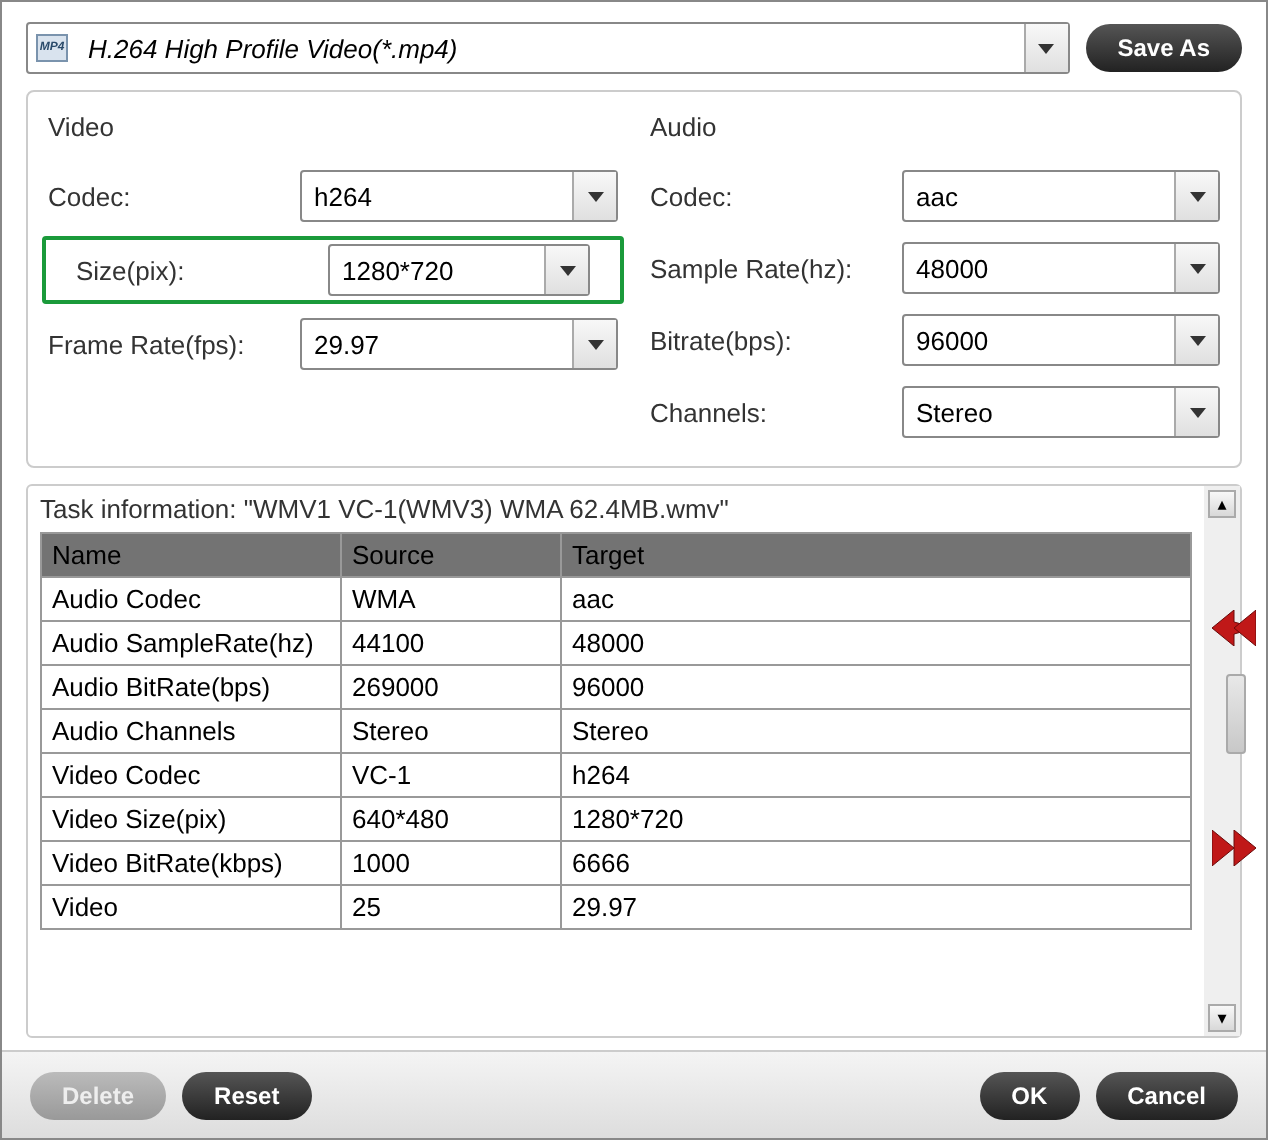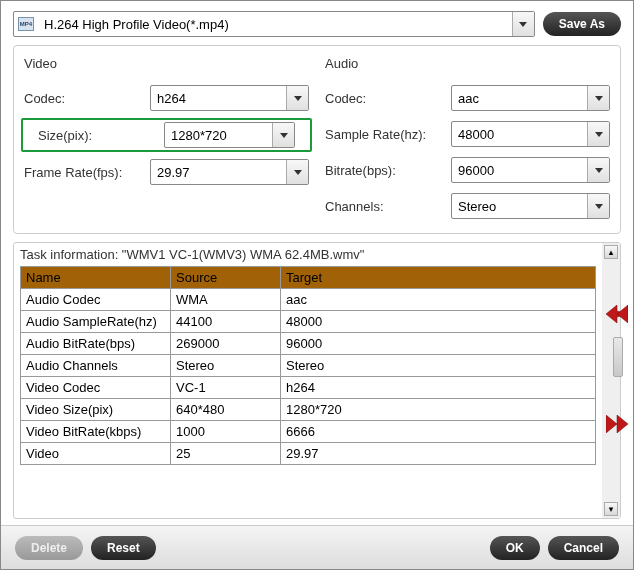--- a/index.html
+++ b/index.html
@@ -10,42 +10,42 @@
 .titlebar .app-icon::after { content:""; position:absolute; left:4px; top:4px; width:5px;height:5px;border-radius:50%; background:rgba(255,255,255,.6);}
 .titlebar .title { font-size: 13px; font-weight: bold; color: #222; }
 .titlebar .spacer { flex: 1; }
 .win-ctrl { font-size: 18px; font-weight: bold; padding: 0 6px; cursor: pointer; }
 .content { flex: 1; padding: 10px 12px 6px; display: flex; flex-direction: column; gap: 8px; }
 .profile-row { display: flex; align-items: center; gap: 8px; }
 .select { height: 26px; border: 1px solid #888; background: #fff; display: flex; align-items: center; font-size: 13px; position: relative; border-radius: 2px; }
 .select .sel-text { flex: 1; padding: 0 6px; white-space: nowrap; overflow: hidden; }
 .select .arrow { width: 22px; height: 100%; border-left: 1px solid #aaa; display: flex; align-items: center; justify-content: center; background: linear-gradient(#f8f8f8,#e0e0e0); }
 .arrow svg { width: 8px; height: 5px; }
-.profile-select { flex: 1; }
+.profile-select { flex: 1; font-style: italic; }
 .profile-select .codec-ico { width:16px;height:14px; margin-left:4px; margin-right:4px; background:#d9e3ee; border:1px solid #7a93ad; font-size:6px; display:flex;align-items:center;justify-content:center; color:#2a4a6a; font-weight:bold;}
 .btn-pill { background: linear-gradient(#555,#222); color: #fff; border: none; border-radius: 14px; height: 24px; padding: 0 16px; font-size: 12px; font-weight: bold; cursor: pointer; }
 .btn-pill.disabled { background: linear-gradient(#bbb,#999); color:#eee; cursor:default;}
 .settings-grid { border: 1px solid #ccc; border-radius: 4px; padding: 10px 10px 14px; display: flex; gap: 16px; }
 .col { flex: 1; display: flex; flex-direction: column; gap: 10px; }
 .section-label { font-size: 13px; color: #333; margin-bottom: 4px; }
 .field-row { display: flex; align-items: center; height: 26px; }
 .field-label { width: 126px; font-size: 13px; color: #333; }
 .field-input { flex: 1; }
 .field-input .select { width: 100%; }
 .field-row.hl { border: 2px solid #1a9a3a; padding:15px; margin:-3px; border-radius:2px;}
 .task-area { flex: 1; border: 1px solid #ccc; border-radius: 3px; position: relative; display: flex; }
 .task-inner { flex: 1; padding: 4px 6px 6px; overflow: hidden; display:flex; flex-direction:column;}
 .task-title { font-size: 13px; color: #333; margin-bottom: 4px; }
 .scrollbar { width: 18px; background: #efefef; display: flex; flex-direction: column; align-items:center; padding:2px 0;}
 .scroll-arrow { width:14px;height:14px; background:linear-gradient(#f8f8f8,#d8d8d8); border:1px solid #aaa; display:flex;align-items:center;justify-content:center; font-size:9px;}
 .scroll-track{ flex:1; position:relative;}
 .scroll-thumb{ position:absolute; left:2px; width:10px; background:linear-gradient(#e8e8e8,#c8c8c8); border:1px solid #aaa; border-radius:2px;}
 table.taskt { width: 100%; border-collapse: collapse; font-size: 13px; }
 table.taskt th, table.taskt td { border: 1px solid #999; padding: 3px 5px; text-align: left; vertical-align: top; }
-table.taskt thead th { background: #a16207; font-weight: normal; }
+table.taskt thead th { background: #737373; font-weight: normal; }
 .red-arr svg { width: 22px; height: 18px; }
 .red-arr svg polygon { fill: #c01818; stroke:#6a0a0a; stroke-width:.5;}
 .bottom-bar { height: 44px; background: linear-gradient(#f4f4f4,#ddd); display: flex; align-items: center; padding: 0 14px; gap: 8px; border-top:1px solid #ccc;}
 .bottom-bar .spacer { flex:1; }
 </style>
 </head>
 <body>
 
 <div class="window">
 

